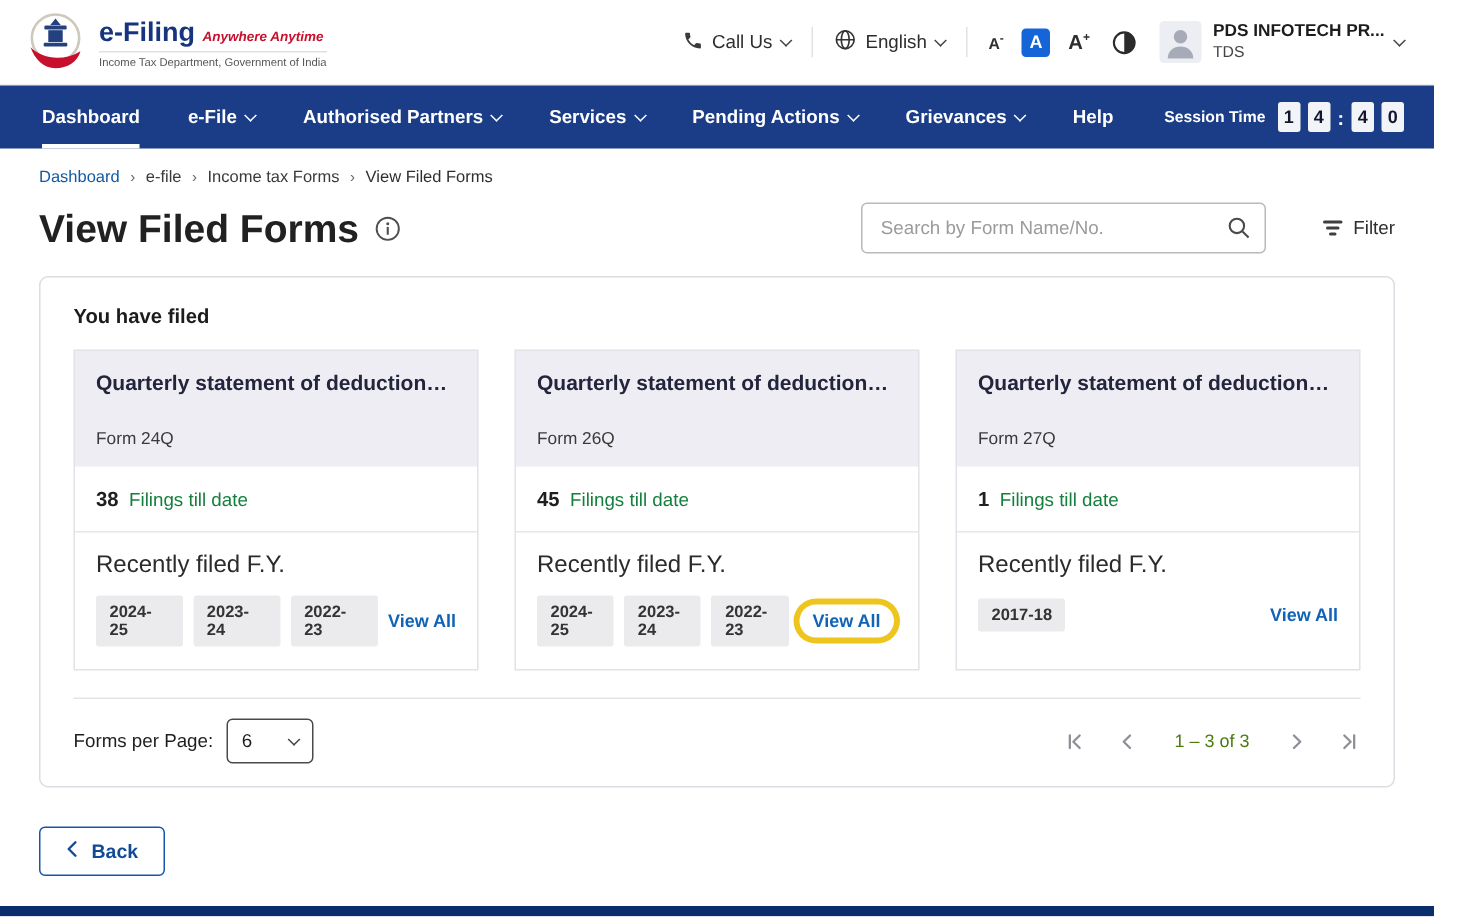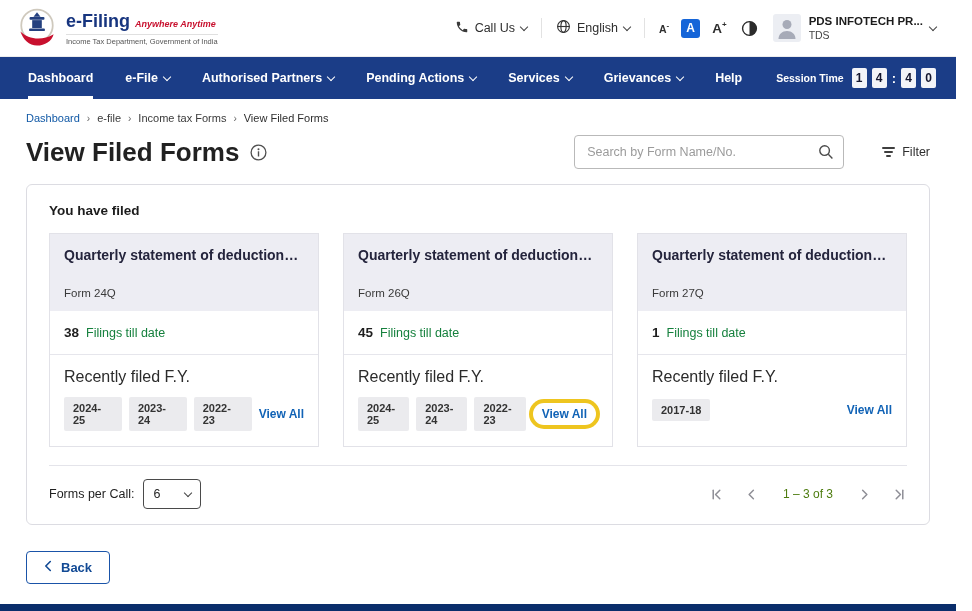--- a/index.html
+++ b/index.html
@@ -196,25 +196,25 @@
       </div>
       <div class="nav-item">
         <span>e-File</span>
           <span class="chev-w"></span>
       </div>
       <div class="nav-item">
         <span>Authorised Partners</span>
           <span class="chev-w"></span>
       </div>
       <div class="nav-item">
+        <span>Services</span>
+          <span class="chev-w"></span>
+      </div>
+      <div class="nav-item">
         <span>Pending Actions</span>
-          <span class="chev-w"></span>
-      </div>
-      <div class="nav-item">
-        <span>Services</span>
           <span class="chev-w"></span>
       </div>
       <div class="nav-item">
         <span>Grievances</span>
           <span class="chev-w"></span>
       </div>
       <div class="nav-item">
         <span>Help</span>
       </div>
     </div>
@@ -329,21 +329,21 @@
               <span class="chip">2017-18</span>
               <span class="view-all">View All</span>
             </div>
           </div>
         </div>
 
       </div>
 
       <div class="pagination-row">
         <div class="per-page">
-          <span class="per-page-label">Forms per Call:</span>
+          <span class="per-page-label">Forms per Page:</span>
           <div class="select-box">
             <span>6</span>
             <span class="chev-dark"></span>
           </div>
         </div>
         <div class="pager">
           <span class="pager-btn">
             <svg width="15" height="15" viewBox="0 0 16 16" fill="none" stroke="#8e8e96" stroke-width="1.6" stroke-linecap="round" stroke-linejoin="round">
                 <path d="M11.5 3.5 7 8l4.5 4.5"></path>
                 <path d="M4.5 3.5v9"></path>

